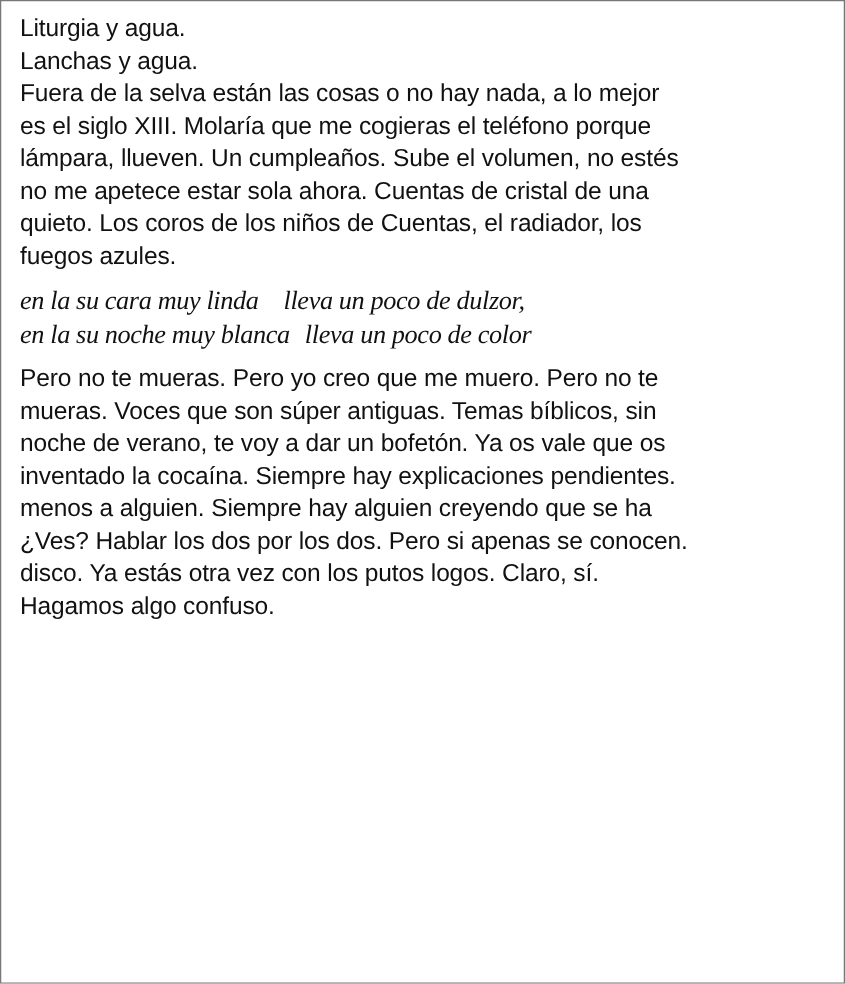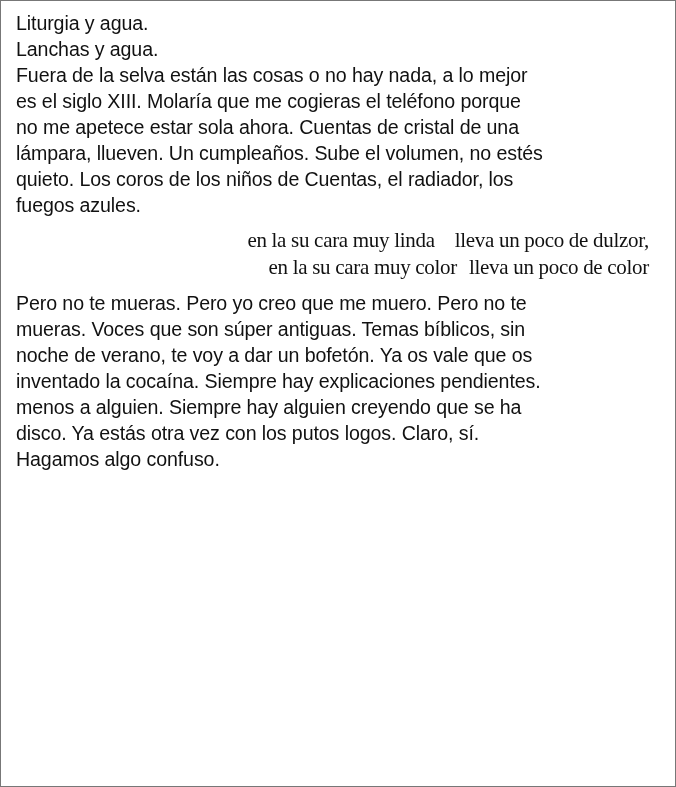--- a/index.html
+++ b/index.html
@@ -11,41 +11,41 @@
       width: 676px;
       height: 787px;
       overflow: hidden;
     }
     .page {
       box-sizing: border-box;
       width: 676px;
       height: 787px;
       border: 1px solid #777777;
       background: #ffffff;
-      padding: 9px 26px 0 15px;
+      padding: 9px 6px 0 15px;
       color: #111111;
     }
     .prose {
       font-family: "Liberation Sans", sans-serif;
       font-size: 19.6px;
       line-height: 26px;
       letter-spacing: -0.1px;
       margin: 0;
     }
     .prose .line {
       display: block;
       white-space: nowrap;
     }
     .verse {
       font-family: "Liberation Serif", serif;
+      font-style: italic;
       font-size: 21px;
       line-height: 27px;
       margin: 9px 0 9px 0;
       letter-spacing: -0.3px;
-      text-align: right;
     }
     .verse .vline {
       display: block;
       white-space: pre;
     }
     .verse .gap {
       display: inline-block;
       width: 20px;
     }
   </style>
@@ -55,34 +55,35 @@
 <div class="page">
 
   <div class="prose">
     <span class="line">Liturgia y agua.</span>
     <span class="line">Lanchas y agua.</span>
   </div>
 
   <div class="prose">
     <span class="line">Fuera de la selva están las cosas o no hay nada, a lo mejor</span>
     <span class="line">es el siglo XIII. Molaría que me cogieras el teléfono porque</span>
+    <span class="line">lámpara, llueven. Un cumpleaños. Sube el volumen, no estés</span>
     <span class="line">no me apetece estar sola ahora. Cuentas de cristal de una</span>
-    <span class="line">lámpara, llueven. Un cumpleaños. Sube el volumen, no estés</span>
     <span class="line">quieto. Los coros de los niños de Cuentas, el radiador, los</span>
     <span class="line">fuegos azules.</span>
   </div>
 
   <div class="verse">
     <span class="vline"><span>en la su cara muy linda</span><span class="gap"></span><span>lleva un poco de dulzor,</span></span>
-    <span class="vline"><span>en la su cara muy color</span><span class="gap" style="width:12px"></span><span>lleva un poco de color</span></span>
+    <span class="vline"><span>en la su noche muy blanca</span><span class="gap" style="width:12px"></span><span>lleva un poco de color</span></span>
   </div>
 
   <div class="prose">
     <span class="line">Pero no te mueras. Pero yo creo que me muero. Pero no te</span>
     <span class="line">mueras. Voces que son súper antiguas. Temas bíblicos, sin</span>
     <span class="line">noche de verano, te voy a dar un bofetón. Ya os vale que os</span>
     <span class="line">inventado la cocaína. Siempre hay explicaciones pendientes.</span>
     <span class="line">menos a alguien. Siempre hay alguien creyendo que se ha</span>
+    <span class="line">¿Ves? Hablar los dos por los dos. Pero si apenas se conocen.</span>
     <span class="line">disco. Ya estás otra vez con los putos logos. Claro, sí.</span>
     <span class="line">Hagamos algo confuso.</span>
   </div>
 
 </div>
 
 </body></html>

